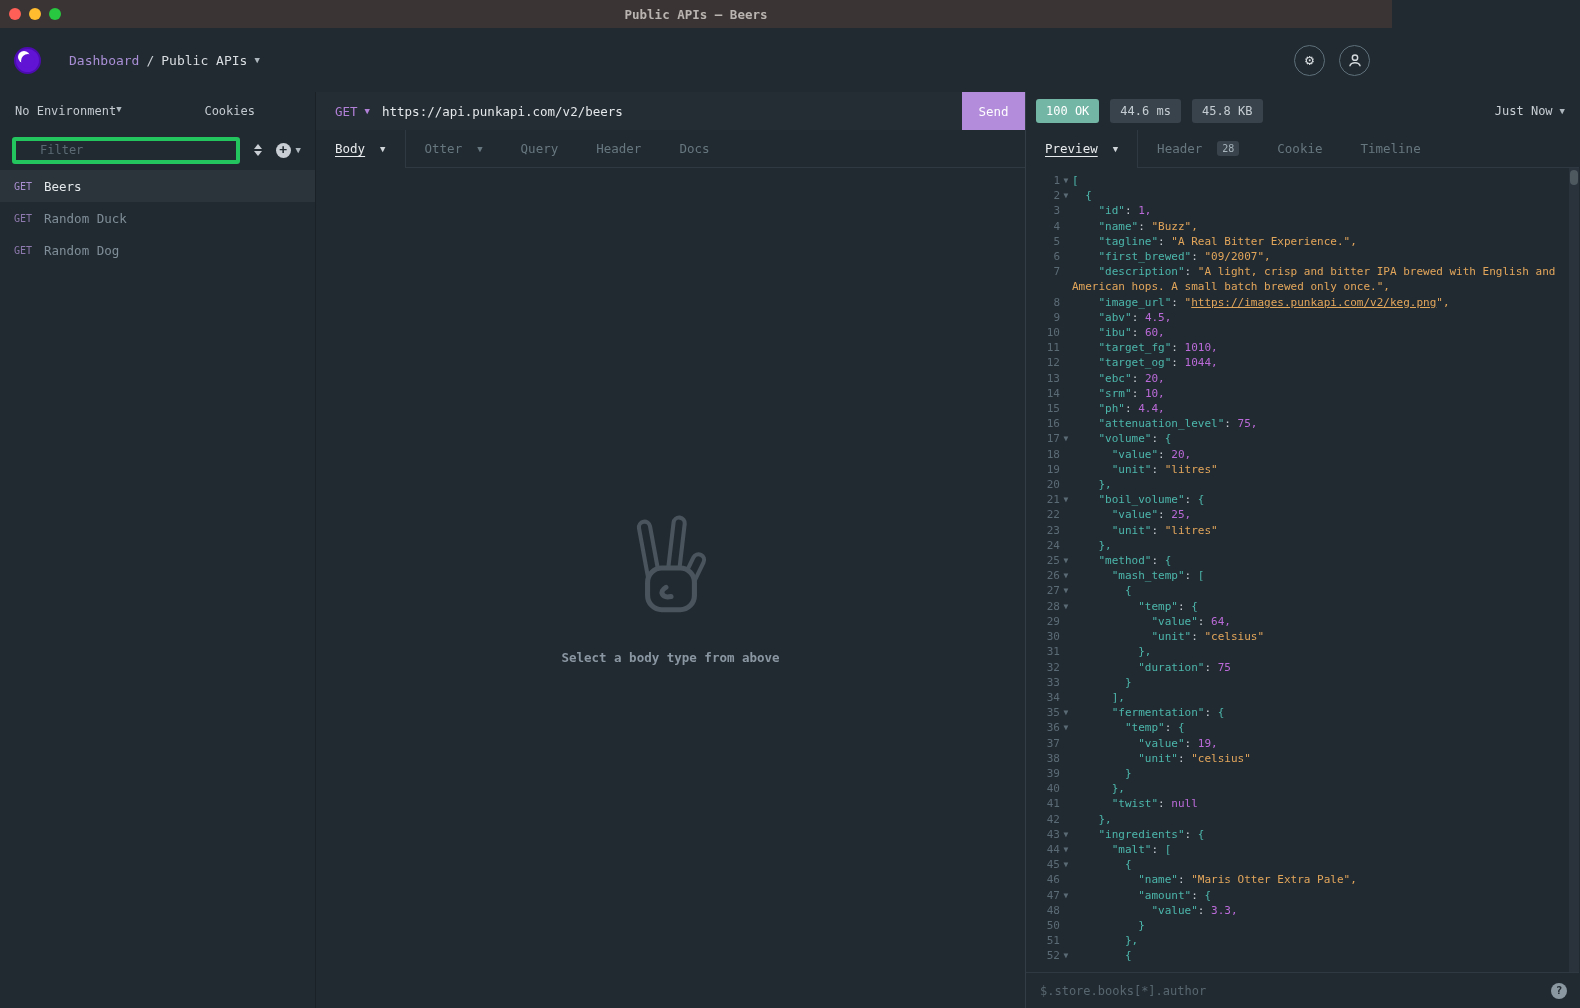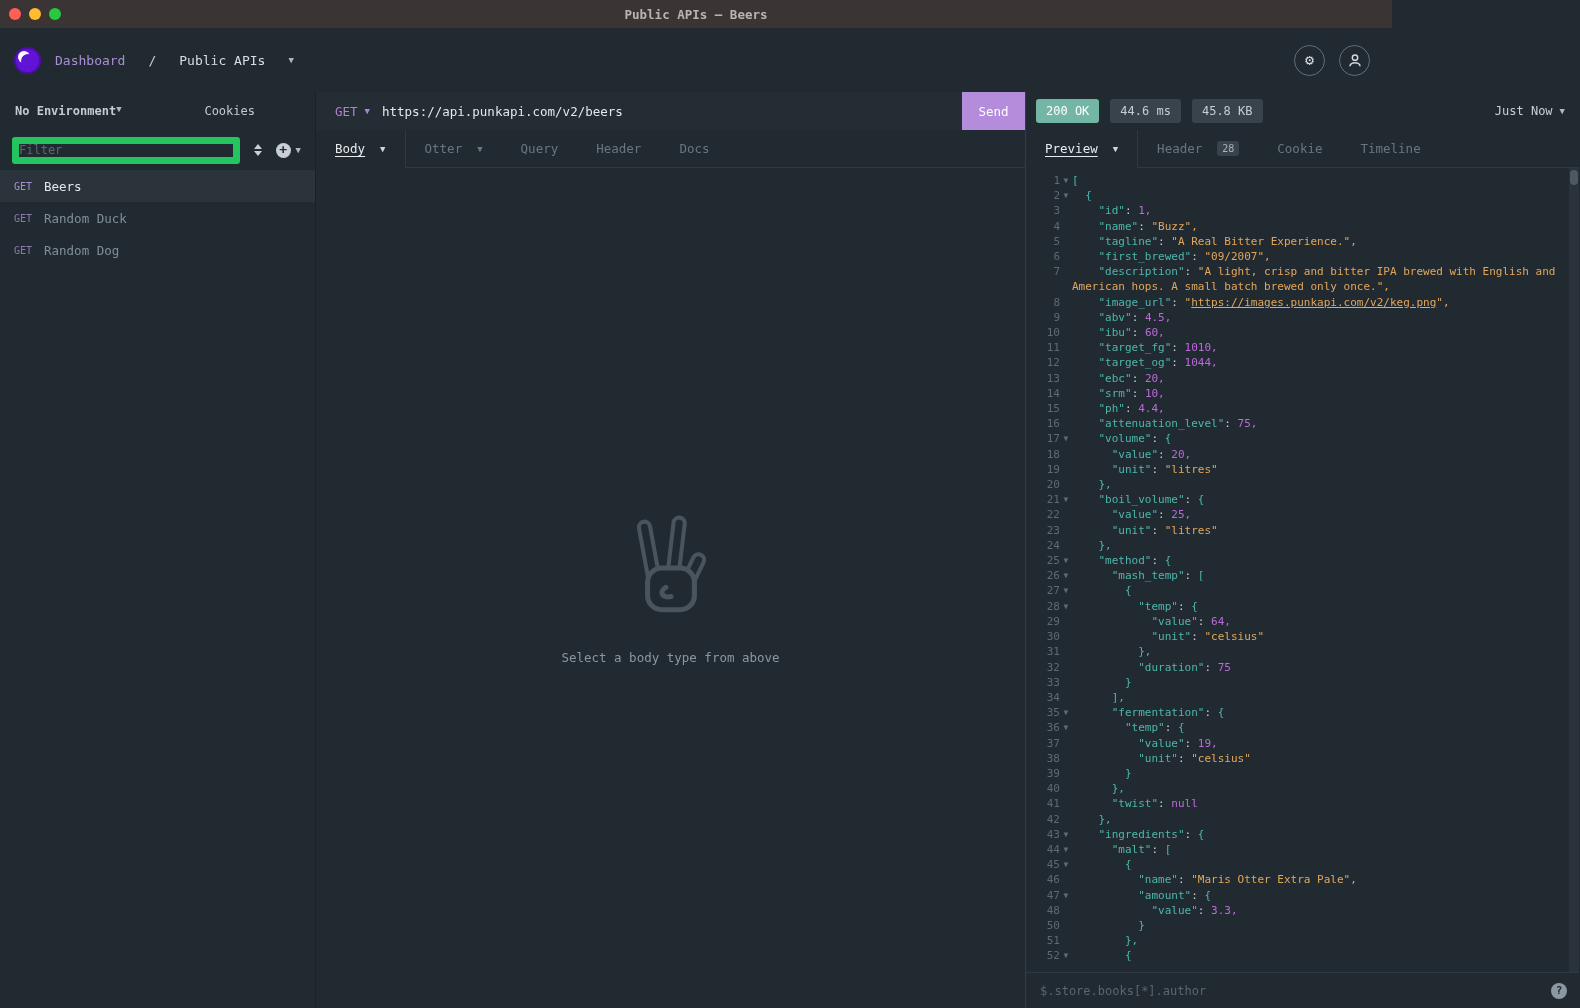--- a/index.html
+++ b/index.html
@@ -12,37 +12,37 @@
   .traffic { display:flex; gap:8px; margin-left:9px; }
   .light { width:12px; height:12px; border-radius:50%; }
   .light.red{ background:#ff5f57; } .light.yellow{ background:#febc2e; } .light.green{ background:#28c840; }
   .win-title { position:absolute; left:0; right:0; text-align:center; font-size:12.5px; font-weight:bold; color:#b9b4b1; }
 
   
   .app-header { height:64px; flex:none; display:flex; align-items:center; padding:0 22px 0 14px; background:#222a31; }
   .logo { width:27px; height:27px; border-radius:50%; background:#6114d4; border:2px solid #4d0cb0; position:relative; overflow:hidden; flex:none; }
   .logo i { position:absolute; left:2px; top:2px; width:12px; height:12px; background:#fff; border-radius:50%; }
   .logo b { position:absolute; left:5px; top:5px; width:14px; height:14px; background:#6114d4; border-radius:50%; }
-  .breadcrumb { margin-left:14px; font-size:13px; display:flex; align-items:center; gap:23px; }
+  .breadcrumb { margin-left:28px; font-size:13px; display:flex; align-items:center; gap:7px; }
   .bc-dash { color:#a98fd6; }
   .bc-sep { color:#c7ced3; }
   .bc-cur { color:#d8dde1; }
   .caret { font-size:9px; color:#aeb7bd; }
   .hdr-right { margin-left:auto; display:flex; gap:14px; }
   .icon-btn { width:31px; height:31px; border:1px solid #5e707a; border-radius:50%; display:flex; align-items:center; justify-content:center; color:#d3d9dc; font-size:15px; cursor:pointer; }
 
   .main { flex:1; display:flex; min-height:0; }
 
   
   .sidebar { width:316px; flex:none; display:flex; flex-direction:column; border-right:1px solid #1a2127; }
   .sb-top { height:38px; flex:none; display:flex; align-items:center; padding:0 60px 0 15px; justify-content:space-between; font-size:12px; color:#c3cad0; }
-  .sb-env { display:flex; align-items:flex-start; cursor:pointer;font-weight:bold; }
+  .sb-env { display:flex; align-items:flex-start; cursor:pointer; }
   .sb-cookies { cursor:pointer; }
   .sb-filter { height:40px; flex:none; display:flex; align-items:center; padding:0 14px 0 12px; gap:14px; }
-  .filter-input { flex:1; height:27px; background:transparent; border:7px solid #22c55e; border-radius:3px; color:#84cc16; font:12px "DejaVu Sans Mono","Liberation Mono",monospace; padding:0 0; outline:none; }
+  .filter-input { flex:1; height:27px; background:transparent; border:4px solid #22c55e; border-radius:3px; color:#84cc16; font:12px "DejaVu Sans Mono","Liberation Mono",monospace; padding:0 24px; outline:none; }
   .filter-input::placeholder { color:#5c6a74; }
   .sort-icon { display:flex; flex-direction:column; gap:2px; cursor:pointer; }
   .sort-icon span { width:0; height:0; border-left:4px solid transparent; border-right:4px solid transparent; }
   .sort-icon .up { border-bottom:5px solid #c9cfd4; }
   .sort-icon .dn { border-top:5px solid #c9cfd4; }
   .plus-wrap { display:flex; align-items:center; gap:5px; cursor:pointer; }
   .plus-circle { width:15px; height:15px; border-radius:50%; background:#c9cfd4; color:#222a31; font-size:13px; font-weight:bold; display:flex; align-items:center; justify-content:center; line-height:0; }
   .sb-items { flex:1; overflow:hidden; }
   .sb-item { height:32px; display:flex; align-items:center; padding-left:14px; cursor:pointer; }
   .sb-item.selected { background:#2b333b; }
@@ -58,21 +58,21 @@
   .method-select .caret { color:#b180d7; }
   .url-input { flex:1; display:flex; align-items:center; font-size:12.5px; color:#e4e8ea; }
   .send-btn { width:63px; flex:none; background:#b48cdc; color:#fdfdfe; border:none; font:12.5px "DejaVu Sans Mono","Liberation Mono",monospace; cursor:pointer; }
   .tabs { height:38px; flex:none; display:flex; align-items:stretch; border-bottom:1px solid #2f3941; font-size:12.5px; }
   .tab { display:flex; align-items:center; gap:15px; padding:0 19px; color:#67777f; cursor:pointer; position:relative; }
   .tab .caret { color:#67777f; }
   .tab.active { color:#e8ebed; border-right:1px solid #2f3941; }
   .tab.active .caret { color:#cfd5d9; }
   .tab.active::after { content:""; position:absolute; left:0; right:0; bottom:-1px; height:1px; background:#222a31; }
   .tab.active .tab-label { text-decoration:underline; text-underline-offset:3px; }
-  .req-body { flex:1; display:flex; flex-direction:column; align-items:center; justify-content:center; gap:26px; }
+  .req-body { flex:1; display:flex; flex-direction:column; align-items:center; justify-content:center; gap:26px;font-weight:bold; }
   .empty-text { font-size:12.5px; color:#8a97a2; }
 
   
   .response-pane { width:553px; flex:none; display:flex; flex-direction:column; }
   .resp-status { height:38px; flex:none; display:flex; align-items:center; gap:11px; padding:0 14px 0 10px; }
   .badge { height:24px; display:flex; align-items:center; padding:0 10px; border-radius:3px; font-size:12px; }
   .badge.status { background:#73b6a5; color:#ffffff; }
   .badge.metric { background:#39434b; color:#c5cdd3; }
   .resp-when { margin-left:auto; display:flex; align-items:center; gap:7px; font-size:12px; color:#c9d0d5; cursor:pointer; }
   .count-badge { background:#39434b; color:#a7b4bc; font-size:10px; padding:2px 5px; border-radius:3px; }
@@ -209,21 +209,21 @@
             <rect x="25" y="55" width="46" height="41" rx="14" fill="#222a31" stroke="#49545d" stroke-width="5"></rect>
             <path d="M48 83 c-9 2 -12 -5 -5 -9" stroke="#49545d" stroke-width="5"></path>
           </g>
         </svg>
         <div class="empty-text">Select a body type from above</div>
       </div>
     </div>
 
     <div class="response-pane">
       <div class="resp-status">
-        <span class="badge status">200 OK</span>
+        <span class="badge status">100 OK</span>
         <span class="badge metric">44.6 ms</span>
         <span class="badge metric">45.8 KB</span>
         <span class="resp-when">
           <span>Just Now</span>
           <span class="caret">▼</span>
         </span>
       </div>
       <div class="tabs" id="resp-tabs">
           <div class="tab active">
             <span class="tab-label">Preview</span>

